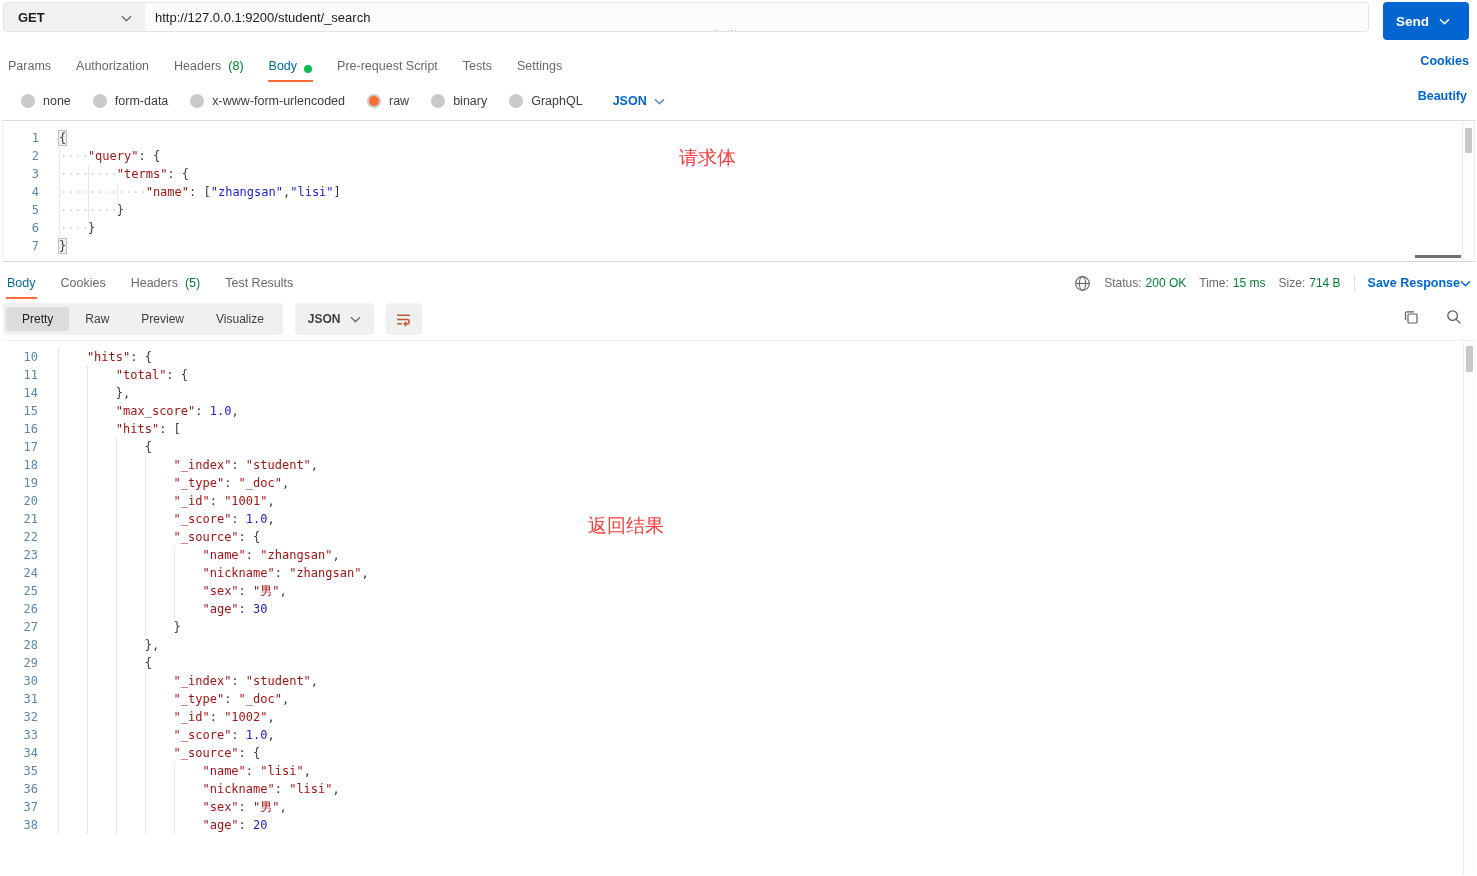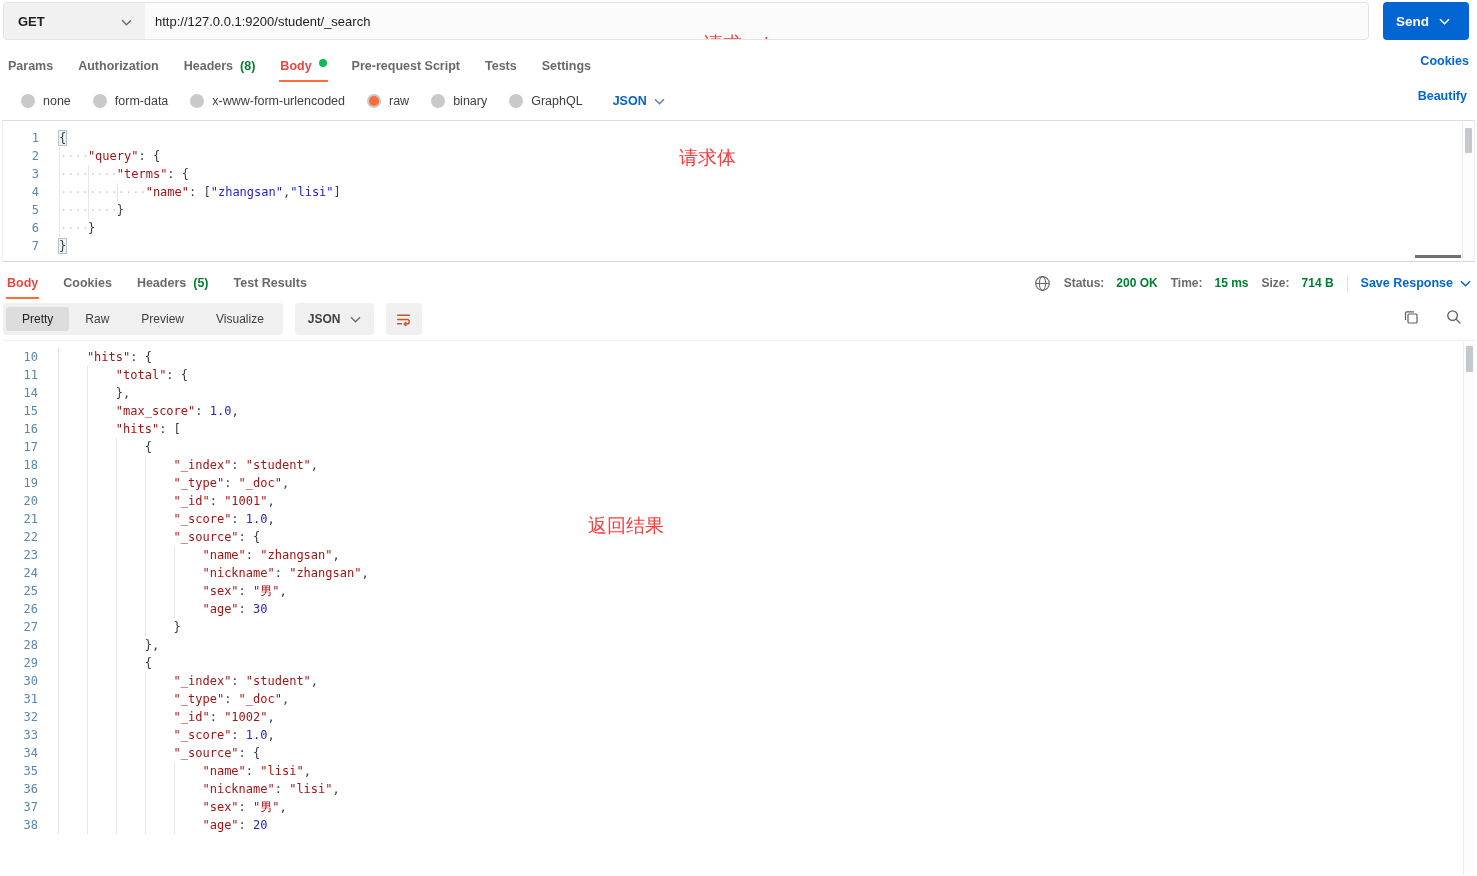--- a/index.html
+++ b/index.html
@@ -2,37 +2,37 @@
 <html><head>
 <meta charset="utf-8">
 <style>
   html,body{margin:0;padding:0;background:#fff;}
   .app{position:relative;width:1477px;height:876px;background:#fff;overflow:hidden;
        font-family:"Liberation Sans",sans-serif;color:#212121;
        --orange:#FF6C37;--blue:#0265D2;--green:#007F31;--red:#FA3B3B;
        --code-red:#A31515;--code-blue:#2222CC;--code-punct:#3a3a3a;--ln:#5a87ab;--guide:#e3e7ea;}
 
   
-  .urlbar{position:absolute;top:2px;left:3px;right:8px;height:38px;display:flex;gap:14px;}
+  .urlbar{position:absolute;top:2px;left:3px;right:8px;height:30px;display:flex;gap:14px;}
   .url-control{flex:1;display:flex;border:1px solid #e3e3e3;border-radius:4px;background:#fbfbfb;position:relative;overflow:hidden;}
   .method-select{width:114px;background:#f1f1f1;display:flex;align-items:center;justify-content:space-between;
                  padding:0 13px 0 14px;font-weight:bold;font-size:13px;cursor:pointer;flex:none;}
   .url-text{display:flex;align-items:center;padding-left:10px;font-size:13px;white-space:nowrap;}
   .url-annotation{position:absolute;left:700px;top:50%;transform:translateY(-50%);font-size:19px;color:var(--red);margin-top:23px;}
   .send-btn{width:86px;height:38px;background:var(--blue);border:none;border-radius:4px;display:flex;align-items:stretch;
             padding:12px;cursor:pointer;flex:none;}
   .send-label{flex:1;display:flex;align-items:center;justify-content:center;color:#fff;font-weight:bold;font-size:13.5px;}
   .send-divider{width:1px;background:rgba(255,255,255,.28);margin:7px 0;}
   .send-chev{width:26px;display:flex;align-items:center;justify-content:center;}
 
   
   .req-tabs-row{position:absolute;top:54px;left:0;right:0;height:24px;display:flex;align-items:center;
                 padding-left:8px;font-size:12.5px;color:#696969;}
-  .tab{margin-right:25px;position:relative;display:flex;align-items:flex-start;gap:7px;cursor:pointer;white-space:nowrap;font-weight:bold;}
-  .tab.active{color:#ef4444;}
+  .tab{margin-right:25px;position:relative;display:flex;align-items:flex-end;gap:7px;cursor:pointer;white-space:nowrap;}
+  .tab.active{color:#0369a1;}
   .tab.active::after{content:"";position:absolute;left:-1px;right:-1px;bottom:-9px;height:2.5px;background:var(--orange);}
   .tab-count{color:var(--green);}
   .tab-dot{width:8px;height:8px;border-radius:50%;background:#0CBB52;}
   .cookies-link{position:absolute;right:8px;top:54px;color:var(--blue);font-weight:600;font-size:12.5px;cursor:pointer;}
 
   
   .body-type-row{position:absolute;top:89px;left:0;right:0;height:24px;display:flex;align-items:center;
                  padding-left:21px;font-size:12.5px;color:#404040;}
   .radio-opt{display:flex;align-items:center;gap:8px;margin-right:22px;cursor:pointer;}
   .radio{width:14px;height:14px;border-radius:50%;background:#c9c9c9;position:relative;flex:none;}
@@ -59,25 +59,25 @@
   .req-annotation{left:676px;top:24px;}
   .vscroll{position:absolute;top:1px;right:0;bottom:1px;width:11px;border-left:1px solid #ececec;background:#fdfdfd;}
   .vthumb{position:absolute;left:2px;width:7px;background:#c4c9cd;border-radius:1px;}
   .req-editor .vthumb{top:6px;height:25px;}
   .hthumb{position:absolute;right:13px;bottom:3px;width:46px;height:3px;background:#707070;}
 
   
   .resp-header{position:absolute;top:270px;left:0;right:0;height:26px;display:flex;align-items:center;
                padding-left:7px;font-size:12.5px;color:#696969;}
   .resp-meta{position:absolute;right:6px;top:270px;height:26px;display:flex;align-items:center;gap:13px;font-size:12px;}
-  .meta-pair{display:flex;gap:12px;white-space:nowrap;font-weight:bold;}
+  .meta-pair{display:flex;gap:4px;white-space:nowrap;}
   .meta-label{color:#6b6b6b;}
   .meta-value{color:var(--green);}
   .meta-divider{width:1px;height:17px;background:#e0e0e0;}
-  .save-response{color:var(--blue);font-weight:600;font-size:12.5px;display:flex;align-items:center;gap:7px;cursor:pointer;}
+  .save-response{color:var(--blue);font-weight:600;font-size:12.5px;display:flex;align-items:center;cursor:pointer;}
 
   
   .resp-toolbar{position:absolute;top:303px;left:3px;height:32px;display:flex;gap:12px;}
   .seg-group{background:#f0f0f0;border-radius:4px;display:flex;align-items:center;padding:3px;}
   .seg{padding:5px 16px;font-size:12px;color:#3f3f3f;border-radius:3px;cursor:pointer;}
   .seg.active{background:#dcdcdc;color:#212121;}
   .json-group{background:#f0f0f0;border-radius:4px;display:flex;align-items:center;padding:0 13px;gap:9px;
               font-size:12px;color:#3f3f3f;font-weight:600;cursor:pointer;}
   .wrap-group{background:#f0f0f0;border-radius:4px;width:36px;display:flex;align-items:center;justify-content:center;cursor:pointer;}
   .resp-tool-icons{position:absolute;right:14px;top:308px;display:flex;gap:25px;}

